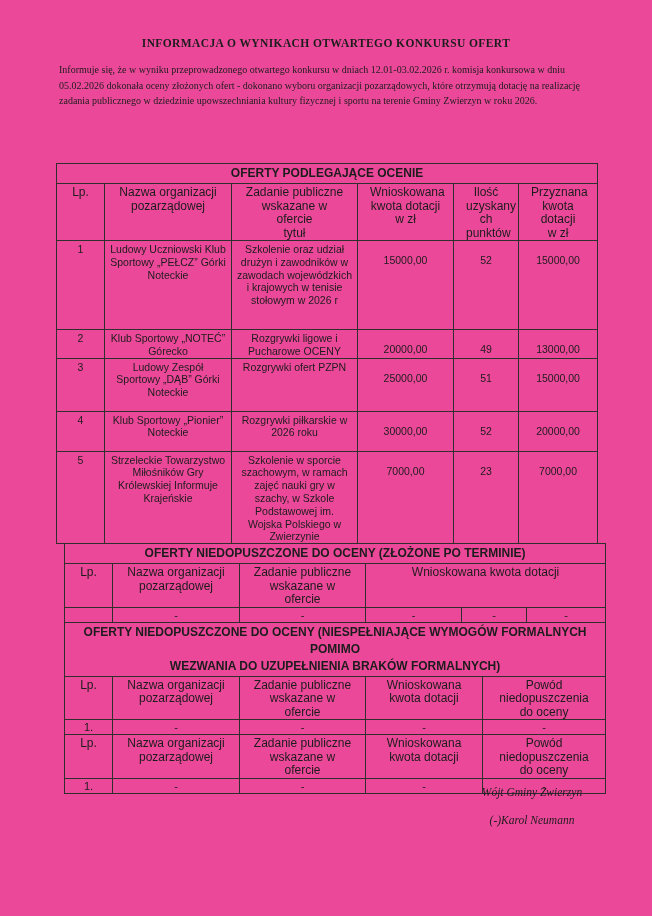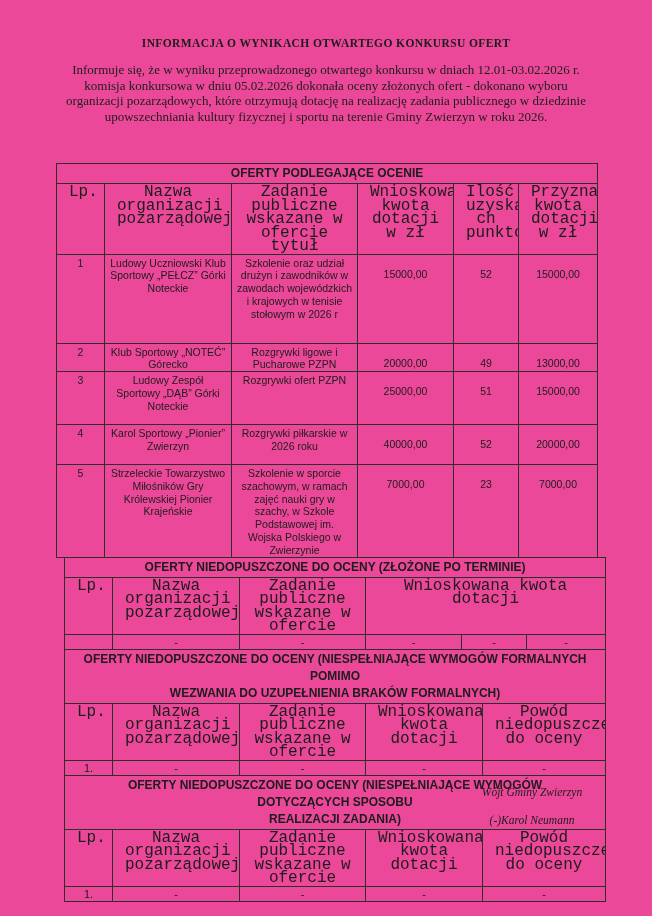--- a/index.html
+++ b/index.html
@@ -11,22 +11,22 @@
   }
   .page { position:relative; width:652px; height:916px; background:#ec4899; overflow:hidden; }
 
   .doc-title {
     margin:0; padding-top:37px;
     text-align:center;
     font-size:11.5px; font-weight:bold; letter-spacing:.4px;
   }
   .intro {
     width:534px; margin:13px auto 0;
-    text-align:center;
-    font-size:13px; line-height:15.5px;
+    text-align:left;
+    font-size:10px; line-height:15.5px;
   }
   .intro p { margin:0; }
 
   .tables {
     position:absolute; left:56px; top:163px; width:541px;
     font-family:"Liberation Sans", sans-serif;
   }
   table { border-collapse:collapse; table-layout:fixed; width:541px; }
   .tables table + table { margin-top:-1px;margin-left:8px; }
   td {
@@ -34,22 +34,22 @@
     padding:0; vertical-align:top;
     text-align:center;
     overflow:hidden;
   }
   .sec-title {
     font-weight:bold; font-size:12px;
     line-height:17px; padding:1px 18px;
     white-space:pre-line; vertical-align:middle;
   }
   .hdr {
-    font-size:16px; line-height:13.5px;
-    padding:2px 12px 0; white-space:pre-line;font-family:Liberation Mono, monospace;
+    font-size:12px; line-height:13.5px;
+    padding:2px 12px 0; white-space:pre-line;
   }
   .cell {
     font-size:10.5px; line-height:12.8px;
     padding:2px 5px 0;
   }
   .num { padding-top:13px; }
   .dash { font-size:11px; line-height:13px; padding-top:1px; }
 
   .signature {
     position:absolute; left:452px; top:786px; width:160px;
@@ -109,44 +109,44 @@
         <td class="cell">1</td>
         <td class="cell">Ludowy Uczniowski Klub Sportowy „PEŁCZ” Górki Noteckie</td>
         <td class="cell">Szkolenie oraz udział drużyn i zawodników w zawodach wojewódzkich i krajowych w tenisie stołowym w 2026 r</td>
         <td class="cell num">15000,00</td>
         <td class="cell num">52</td>
         <td class="cell num">15000,00</td>
       </tr>
       <tr style="height:27px">
         <td class="cell">2</td>
         <td class="cell">Klub Sportowy „NOTEĆ” Górecko</td>
-        <td class="cell">Rozgrywki ligowe i Pucharowe PZPN</td>
+        <td class="cell">Rozgrywki ligowe i Pucharowe OCENY</td>
         <td class="cell num">20000,00</td>
         <td class="cell num">49</td>
         <td class="cell num">13000,00</td>
       </tr>
       <tr style="height:53px">
         <td class="cell">3</td>
         <td class="cell">Ludowy Zespół Sportowy „DĄB” Górki Noteckie</td>
         <td class="cell">Rozgrywki ofert PZPN</td>
         <td class="cell num">25000,00</td>
         <td class="cell num">51</td>
         <td class="cell num">15000,00</td>
       </tr>
       <tr style="height:40px">
         <td class="cell">4</td>
-        <td class="cell">Karol Sportowy „Pionier” Zwierzyn</td>
+        <td class="cell">Klub Sportowy „Pionier” Noteckie</td>
         <td class="cell">Rozgrywki piłkarskie w 2026 roku</td>
-        <td class="cell num">40000,00</td>
+        <td class="cell num">30000,00</td>
         <td class="cell num">52</td>
         <td class="cell num">20000,00</td>
       </tr>
       <tr style="height:87px">
         <td class="cell">5</td>
-        <td class="cell">Strzeleckie Towarzystwo Miłośników Gry Królewskiej Pionier Krajeńskie</td>
+        <td class="cell">Strzeleckie Towarzystwo Miłośników Gry Królewskiej Informuje Krajeńskie</td>
         <td class="cell">Szkolenie w sporcie szachowym, w ramach zajęć nauki gry w szachy, w Szkole Podstawowej im. Wojska Polskiego w Zwierzynie</td>
         <td class="cell num">7000,00</td>
         <td class="cell num">23</td>
         <td class="cell num">7000,00</td>
       </tr>
     </tbody>
       </table>
 
     <table>
       <colgroup>
@@ -216,24 +216,20 @@
 
     <table>
       <colgroup>
         <col style="width:48px">
           <col style="width:127px">
           <col style="width:126px">
         <col style="width:117px">
           <col style="width:123px">
       </colgroup>
       <tbody>
-          <tr style="height:38px">
-        <td colspan="5" class="sec-title">OFERTY NIEDOPUSZCZONE DO OCENY (NIESPEŁNIAJĄCE WYMOGÓW DOTYCZĄCYCH SPOSOBU
-REALIZACJI ZADANIA)</td>
-      </tr>
       <tr style="height:28px">
         <td class="hdr">Lp.</td>
         <td class="hdr">Nazwa organizacji
 pozarządowej</td>
         <td class="hdr">Zadanie publiczne wskazane w
 ofercie</td>
         <td class="hdr">Wnioskowana
 kwota dotacji</td>
         <td class="hdr">Powód niedopuszczenia
 do oceny</td>

